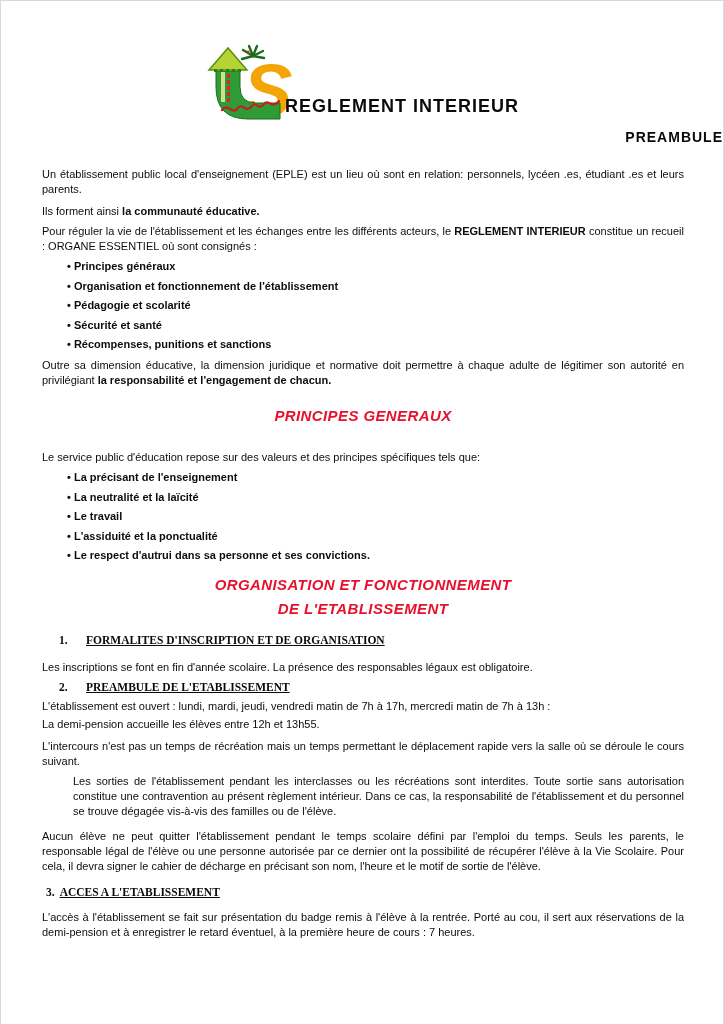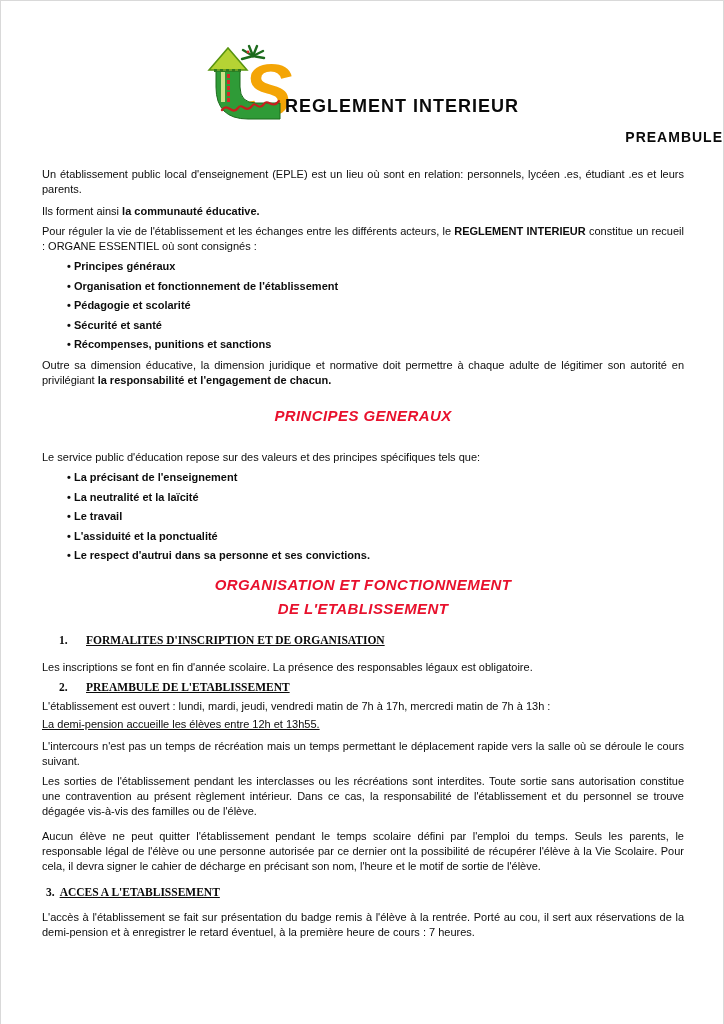--- a/index.html
+++ b/index.html
@@ -121,23 +121,23 @@
     <p class="red-h" style="margin-top:14px;">ORGANISATION ET FONCTIONNEMENT</p>
     <p class="red-h" style="margin-top:9px;">DE L'ETABLISSEMENT</p>
 
     <p class="sec-h indent1" style="margin-top:17px;"><span class="num">1.</span><span class="tt">FORMALITES D'INSCRIPTION ET DE ORGANISATION</span></p>
 
     <p style="margin-top:12px;">Les inscriptions se font en fin d'année scolaire. La présence des responsables légaux est obligatoire.</p>
 
     <p class="sec-h indent1" style="margin-top:5px;"><span class="num">2.</span><span class="tt">PREAMBULE DE L'ETABLISSEMENT</span></p>
 
     <p style="margin-top:4px;">L'établissement est ouvert : lundi, mardi, jeudi, vendredi matin de 7h à 17h, mercredi matin de 7h à 13h :</p>
-    <p style="margin-top:3px;text-decoration:underline;">La demi-pension accueille les élèves entre 12h et 13h55.</p>
+    <p style="margin-top:3px;">La demi-pension accueille les élèves entre 12h et 13h55.</p>
     <p class="just" style="margin-top:7px;">L'intercours n'est pas un temps de récréation mais un temps permettant le déplacement rapide vers la salle où se déroule le cours suivant.</p>
-    <p class="just" style="margin-top:5px;">Les sorties de l'établissement pendant les interclasses ou les récréations sont interdites. Toute sortie sans autorisation constitue une contravention au présent règlement intérieur. Dans ce cas, la responsabilité de l'établissement et du personnel se trouve dégagée vis-à-vis des familles ou de l'élève.</p>
+    <p class="just" style="margin-top:5px;margin-left:31px;">Les sorties de l'établissement pendant les interclasses ou les récréations sont interdites. Toute sortie sans autorisation constitue une contravention au présent règlement intérieur. Dans ce cas, la responsabilité de l'établissement et du personnel se trouve dégagée vis-à-vis des familles ou de l'élève.</p>
     <p class="just" style="margin-top:10px;">Aucun élève ne peut quitter l'établissement pendant le temps scolaire défini par l'emploi du temps. Seuls les parents, le responsable légal de l'élève  ou une personne autorisée par ce dernier ont la possibilité de récupérer l'élève à la Vie Scolaire. Pour cela, il devra signer le cahier de décharge en précisant son nom, l'heure et le motif de sortie de l'élève.</p>
 
     <p class="sec-h indent3" style="margin-top:11px;"><span class="num">3.</span><span class="tt">ACCES A L'ETABLISSEMENT</span></p>
 
     <p class="just" style="margin-top:10px;">L'accès à l'établissement se fait sur présentation du badge remis à l'élève à la rentrée. Porté au cou, il sert aux réservations de la demi-pension et à enregistrer le retard éventuel, à la première heure de cours : 7 heures.</p>
 
   </div>
 </div>
 
 </body></html>

